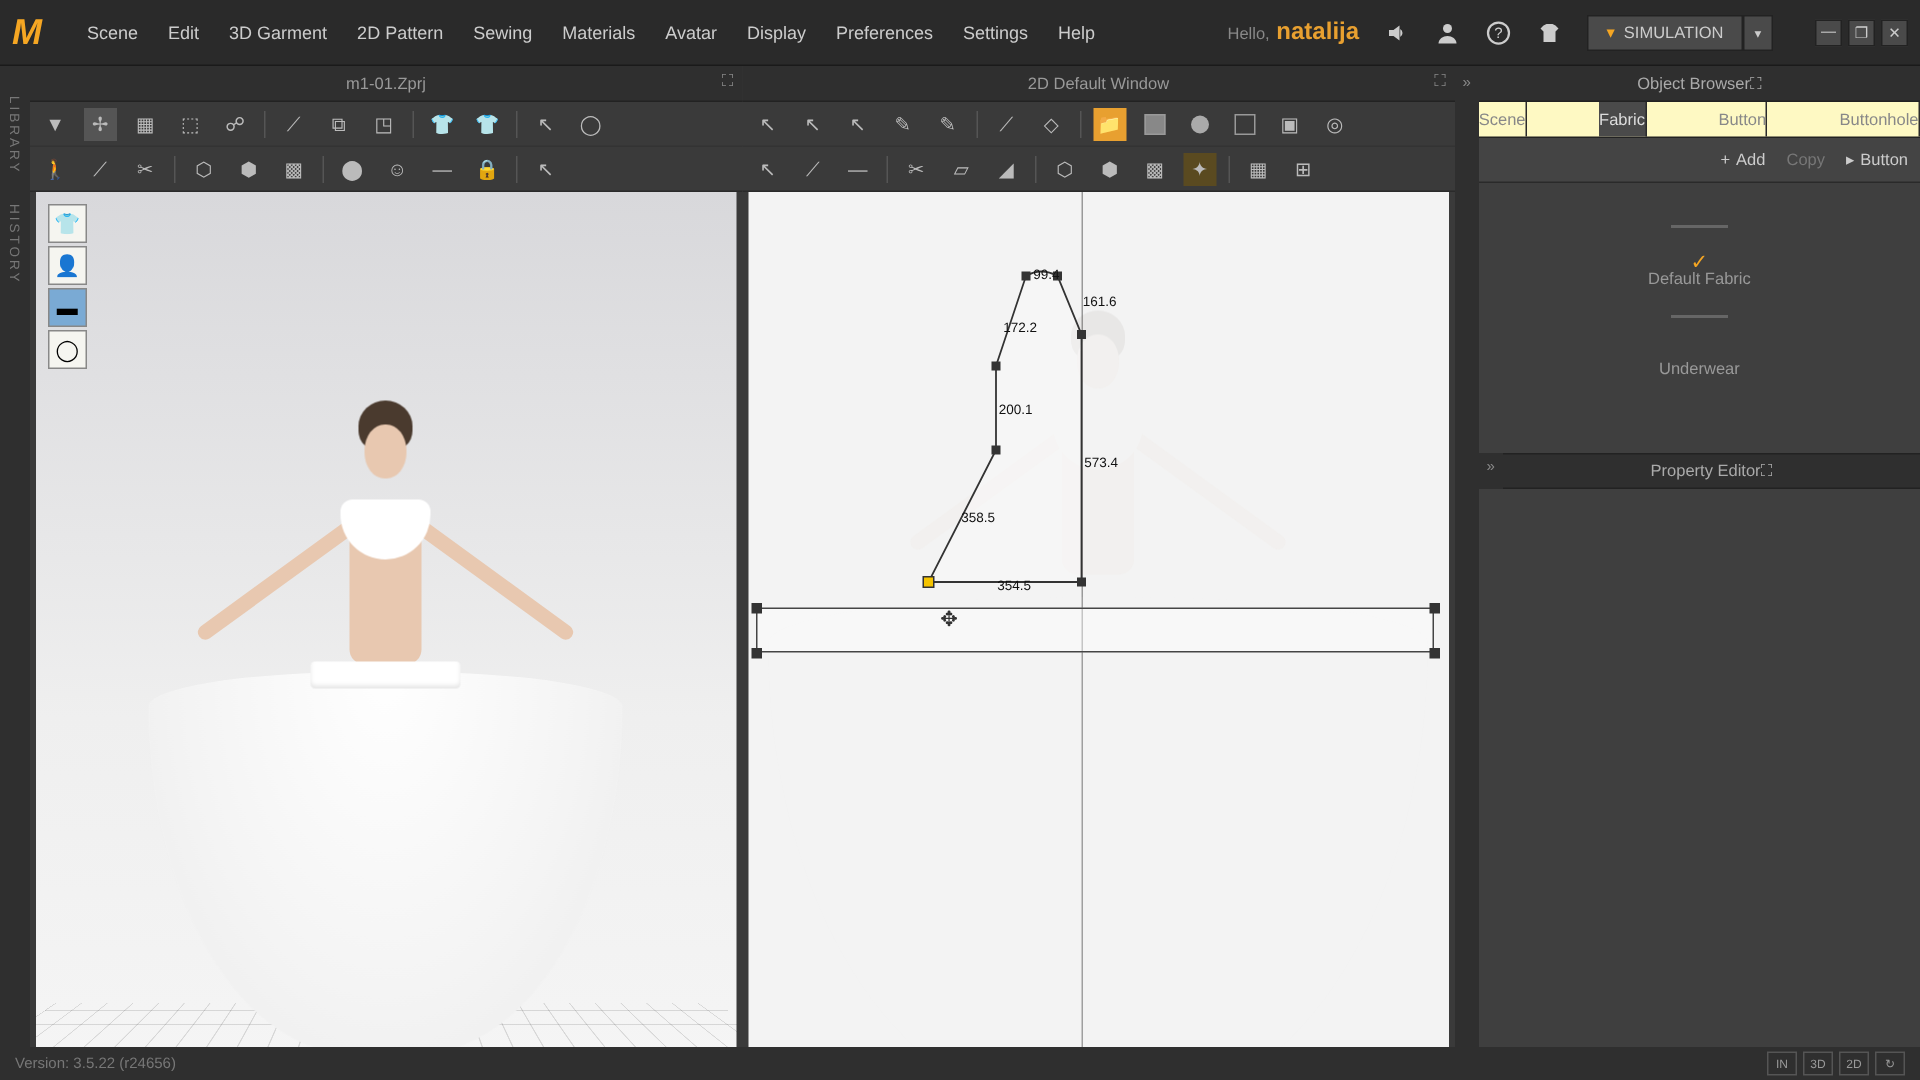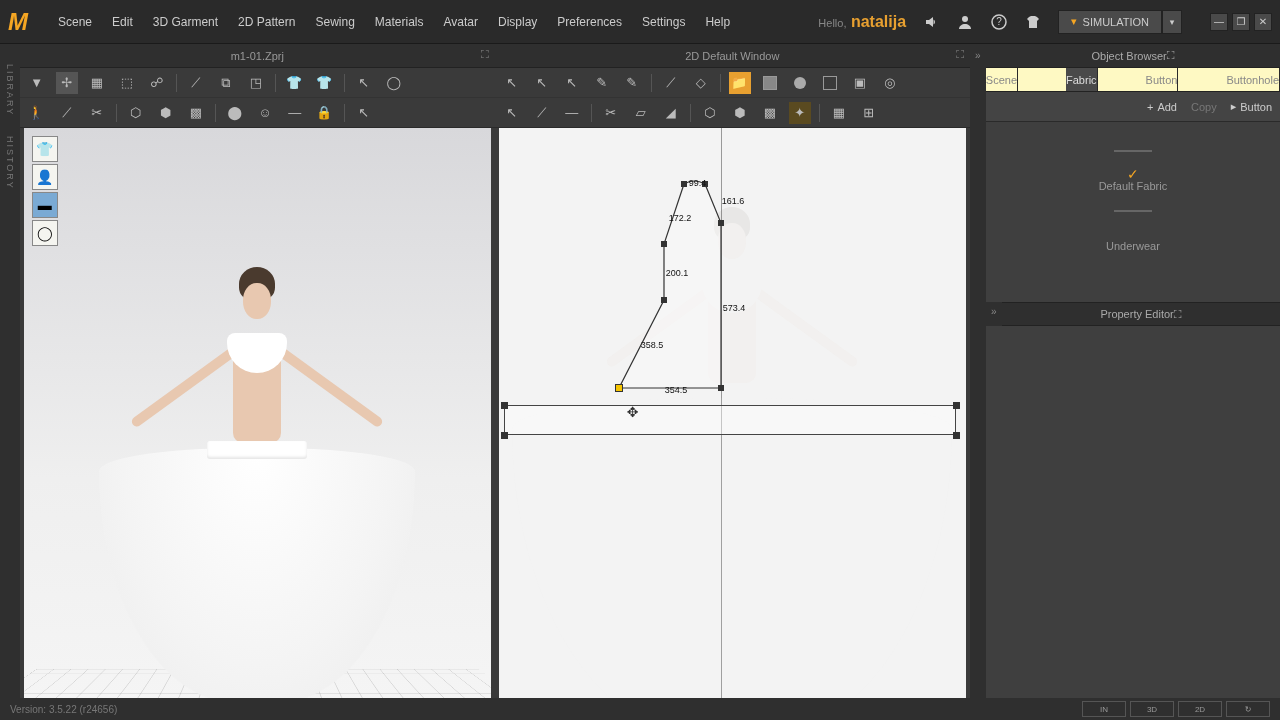--- a/index.html
+++ b/index.html
@@ -75,21 +75,21 @@
 .fabric-list { background: #3f3f3f; flex: 1; max-height: 180px; overflow: hidden; }
 .fabric-row { height: 44px; display: flex; align-items: center; padding: 0 8px; gap: 28px; flex-direction: column; }
 .fabric-check { width: 18px; color: #f5a623; font-size: 14px; text-align: center; }
 .fabric-swatch { width: 38px; height: 30px; background: #fff; border: 1px solid #666; }
 .fabric-name { color: #999; font-size: 11px; }
 .prop-editor { height: 24px; background: #2f2f2f; color: #aaa; font-size: 11px; display: flex; align-items: center; justify-content: center; position: relative; border-top: 1px solid #222; border-bottom: 1px solid #222; }
 .prop-body { flex: 1; background: #3f3f3f; }
 
 .statusbar { position: absolute; bottom: 0; left: 0; right: 0; height: 22px; background: #2f2f2f; display: flex; align-items: center; padding: 0 10px; font-size: 10px; color: #777; }
 .status-right { margin-left: auto; display: flex; gap: 4px; }
-.sb-btn { width: 44px; height: 16px; border: 1px solid #555; color: #999; font-size: 8px; display: flex; align-items: center; justify-content: center; cursor: pointer; }
+.sb-btn { width: 20px; height: 16px; border: 1px solid #555; color: #999; font-size: 8px; display: flex; align-items: center; justify-content: center; cursor: pointer; }
 
 svg { overflow: visible; }
 </style>
 </head>
 <body>
 
 <div class="menubar">
   <div class="logo">M</div>
   <div class="menu-item">Scene</div>
   <div class="menu-item">Edit</div>

